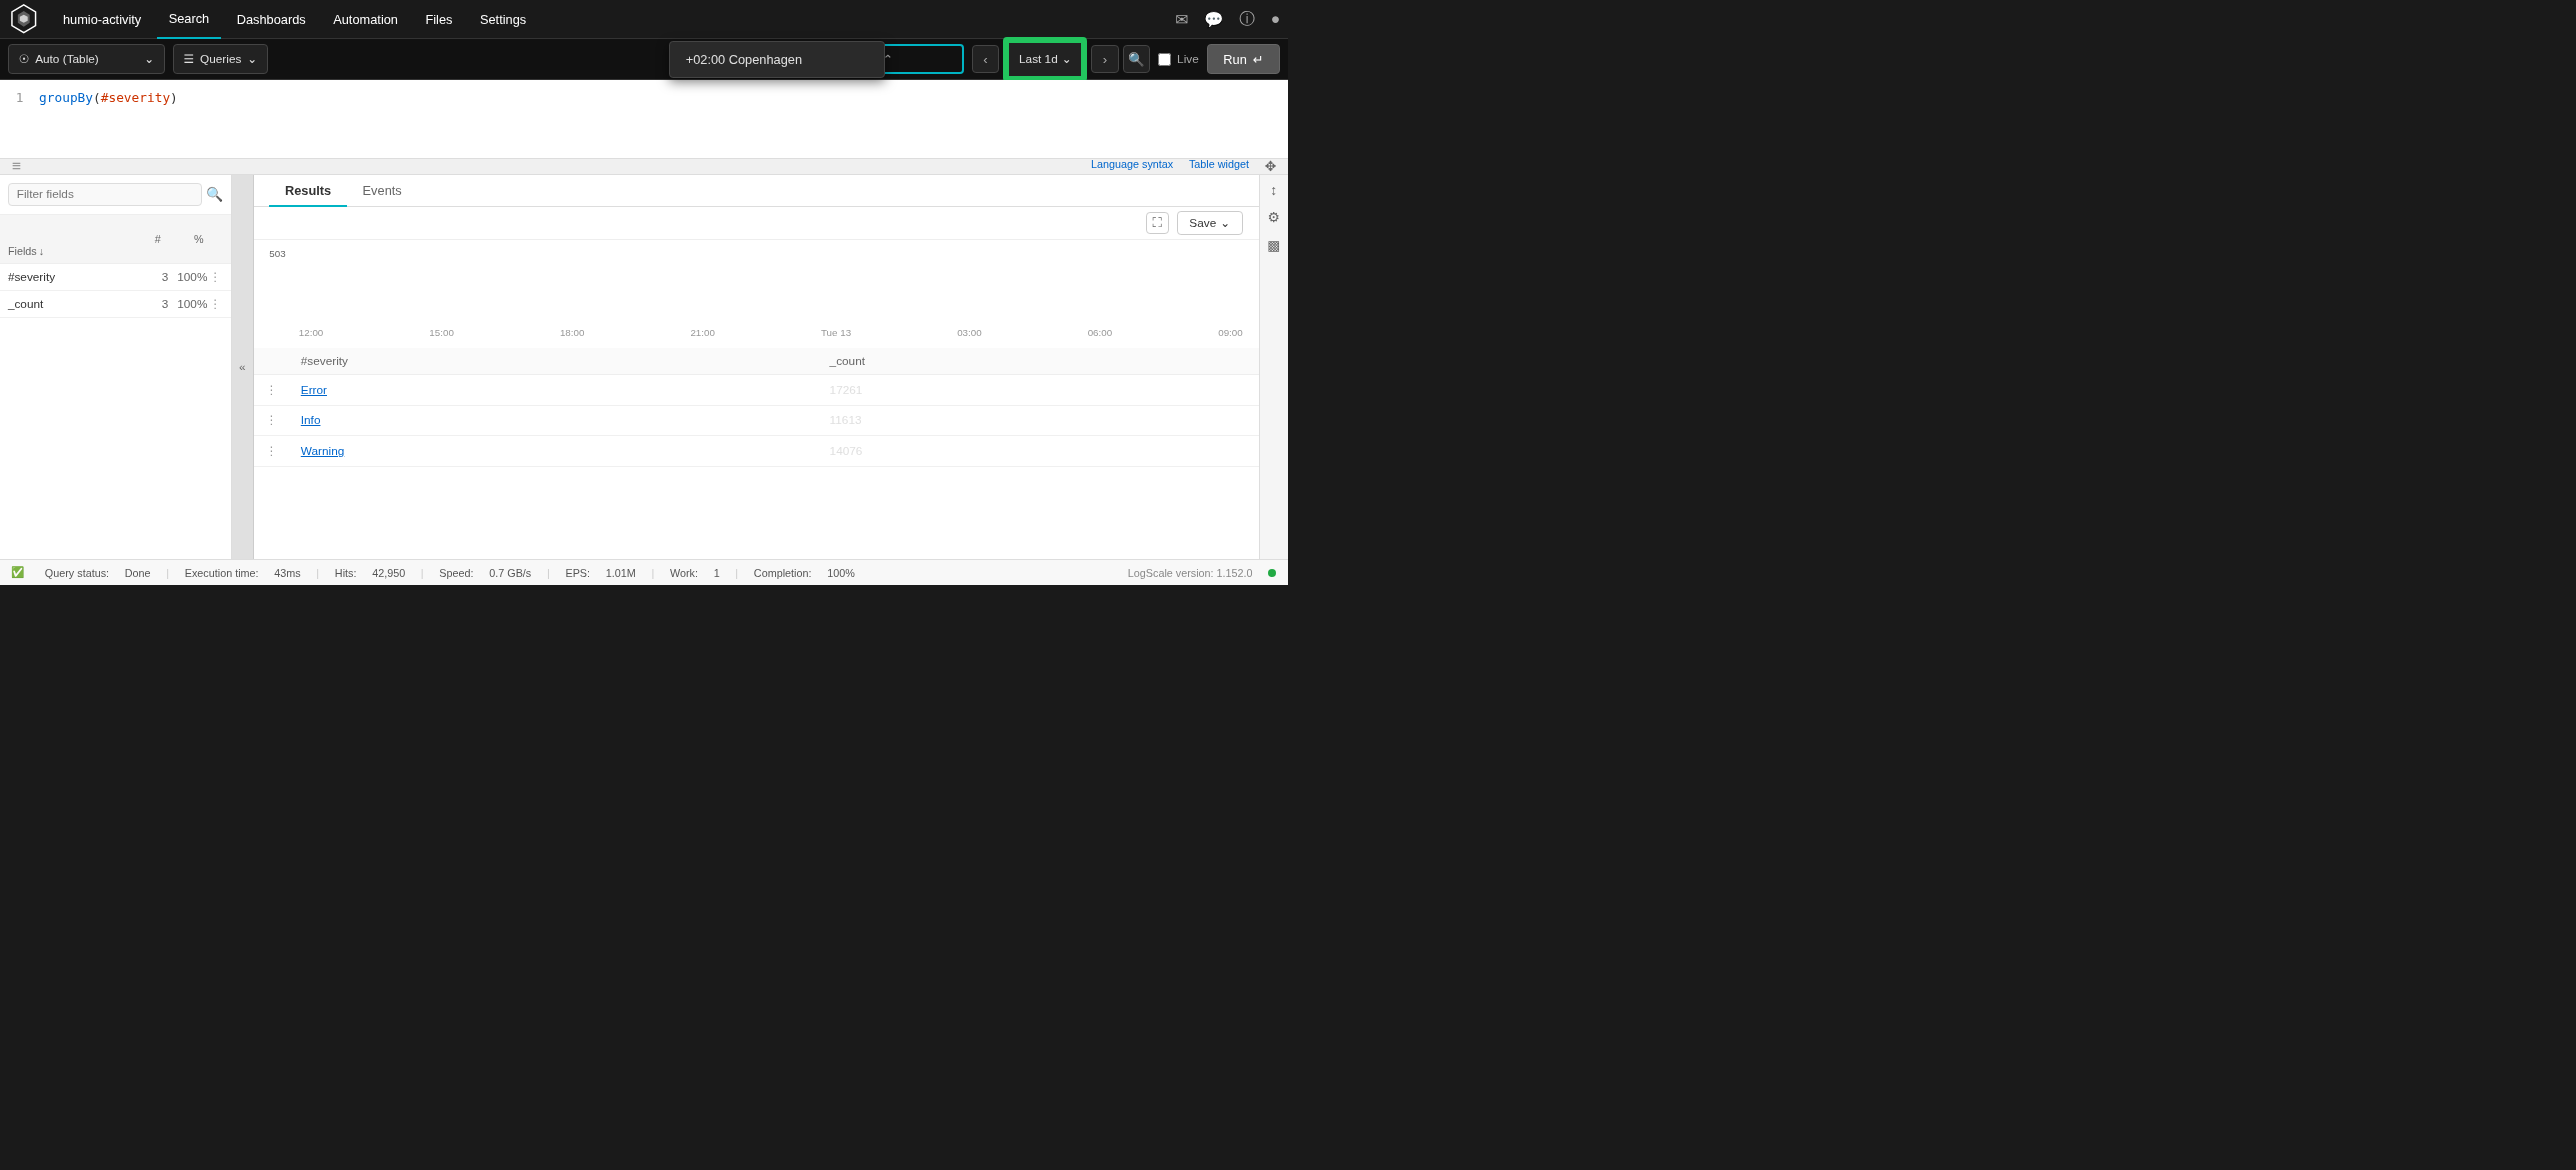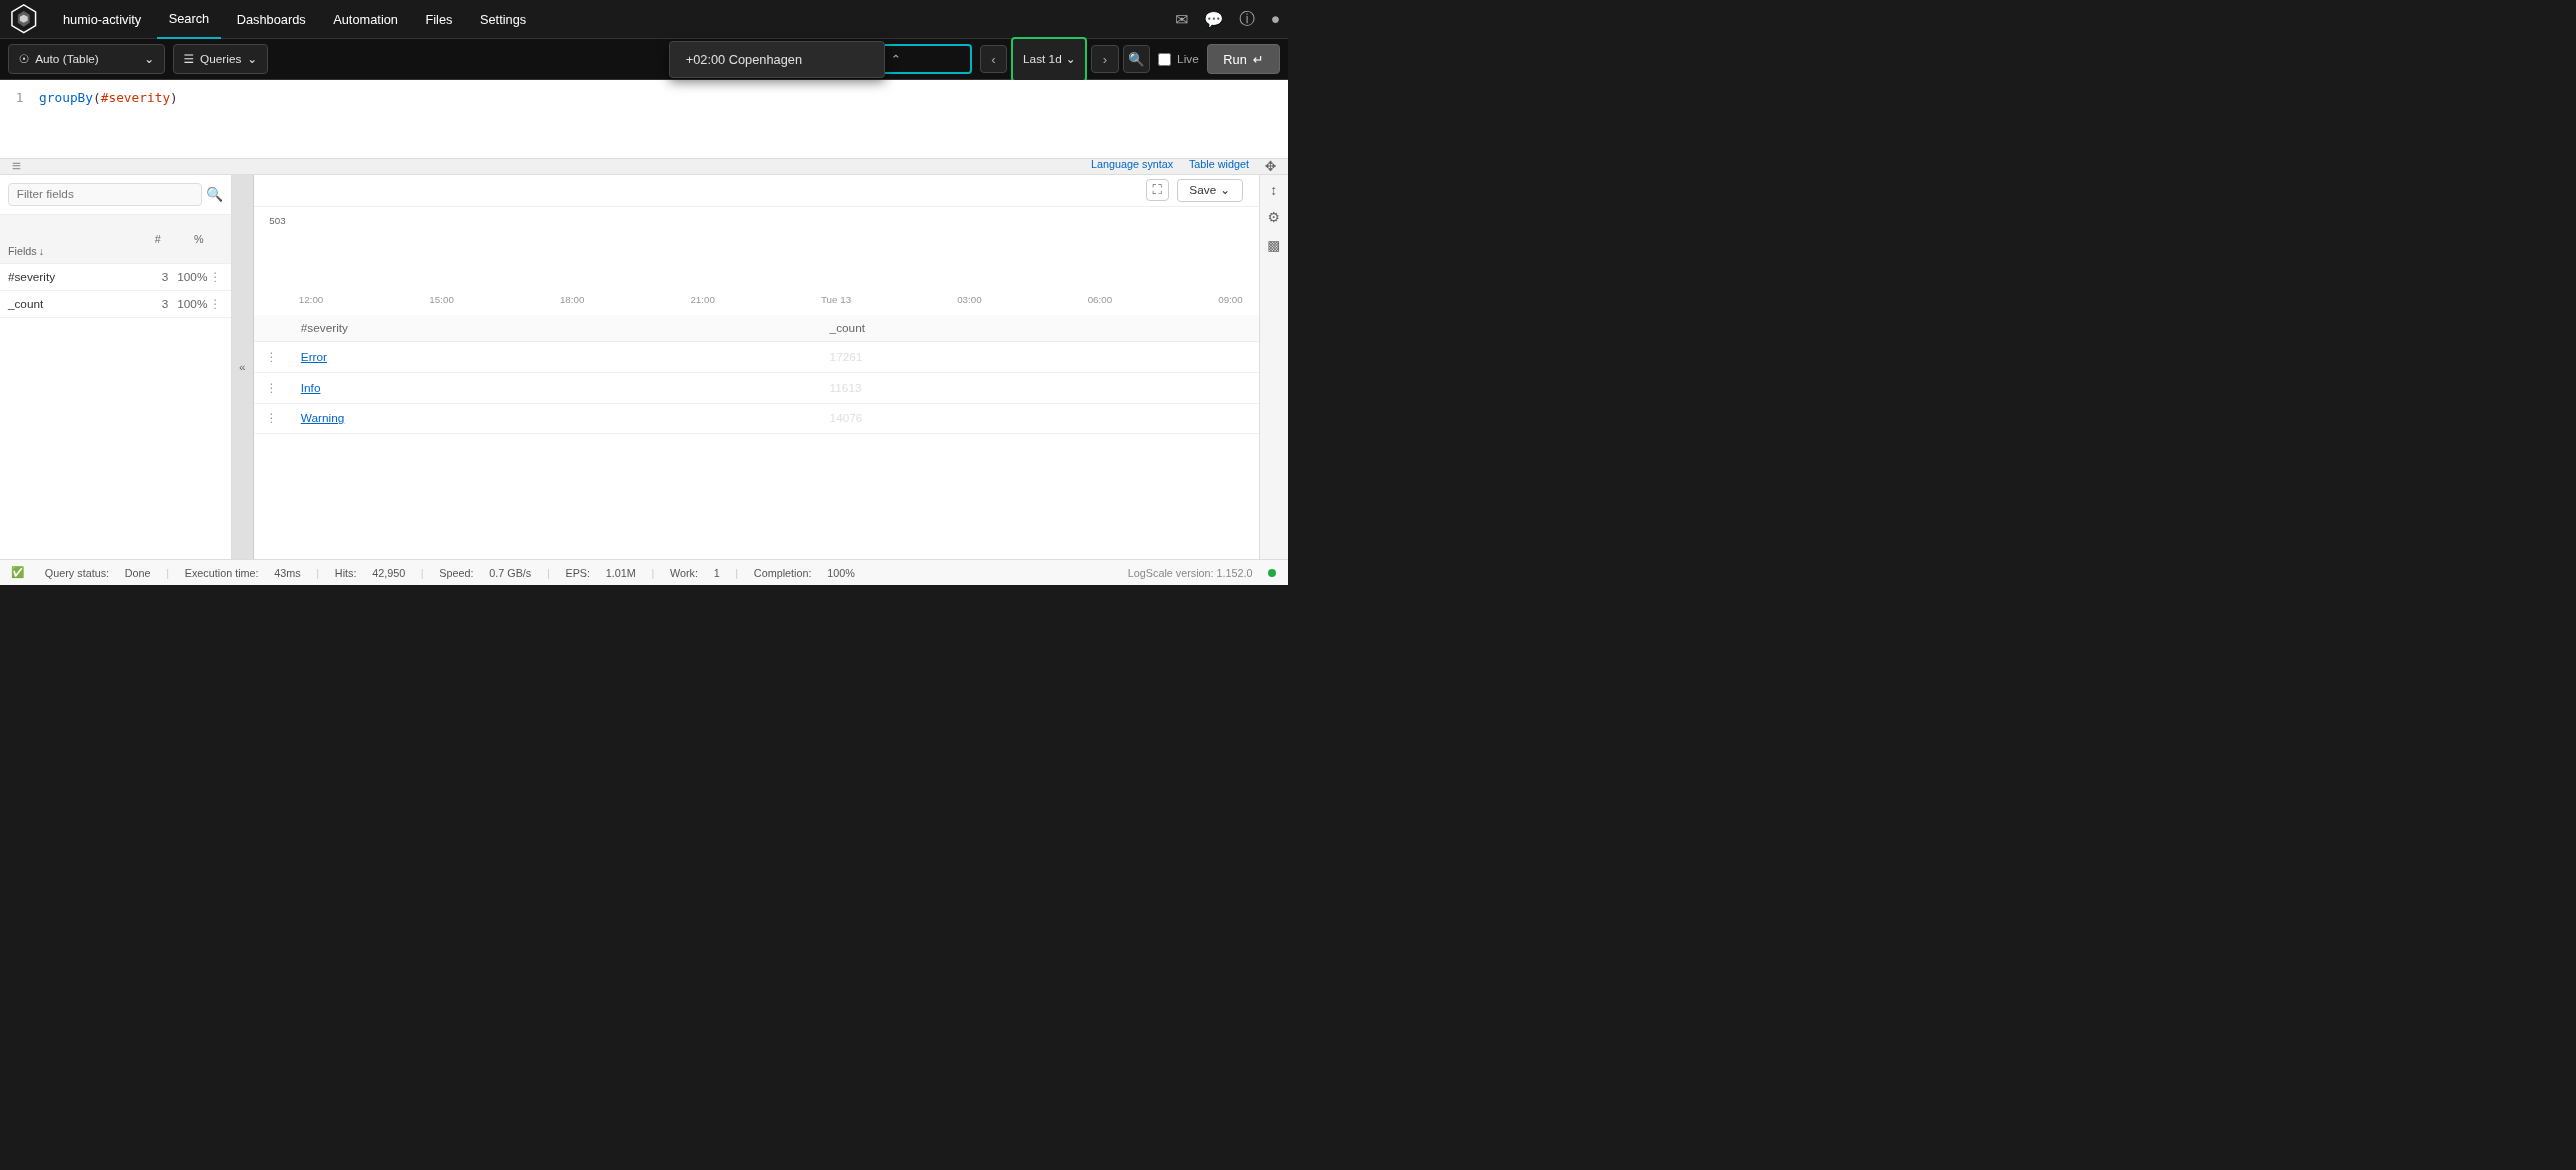--- a/index.html
+++ b/index.html
@@ -41,21 +41,21 @@
       border-radius: 3.9px; padding: 0 9.8px; height: 29.5px; color: #e0e0e0;
       gap: 5.9px; font-size: 12.8px; min-width: 197px; position: relative;
     }
     .timezone-input input {
       background: transparent; border: none; outline: none; color: #e0e0e0;
       font-size: 12.8px; width: 98px;
     }
     .time-nav { display: flex; align-items: center; gap: 3.9px; }
     .time-btn { background: #222; border: 1px solid #444; border-radius: 3.9px; color: #aaa; cursor: pointer; width: 27.6px; height: 27.6px; display: flex; align-items: center; justify-content: center; }
     .time-range {
-      background: #222; border: 2px solid #22c55e; border-radius: 3.9px; padding: 0 9.8px;
+      background: #222; border: 6px solid #22c55e; border-radius: 3.9px; padding: 0 9.8px;
       height: 45px; display: flex; align-items: center; color: #e0e0e0; cursor: pointer; gap: 3.9px; font-size: 11.8px;
     }
     .live-check { display: flex; align-items: center; gap: 5.9px; color: #aaa; cursor: pointer; font-size: 11.8px; }
     .run-btn {
       background: #555; border: 1px solid #666; border-radius: 3.9px; color: #fff;
       padding: 0 15.7px; height: 29.5px; cursor: pointer; font-size: 12.8px; display: flex; align-items: center; gap: 5.9px;
     }
 
     
     .timezone-dropdown {
@@ -317,20 +317,24 @@
       <span class="field-pct">100%</span>
       <span class="field-menu">⋮</span>
     </div>
   </div>
 
   <div class="collapse-btn">
     <span>«</span>
   </div>
 
   <div class="results-panel">
+    <div class="results-tabs">
+      <div class="results-tab active">Results</div>
+      <div class="results-tab">Events</div>
+    </div>
 
     <div class="results-toolbar">
       <button class="fullscreen-btn">⛶</button>
       <button class="save-btn">
         <span>Save</span>
         <span>⌄</span>
       </button>
     </div>
 
     <div class="chart-area">

